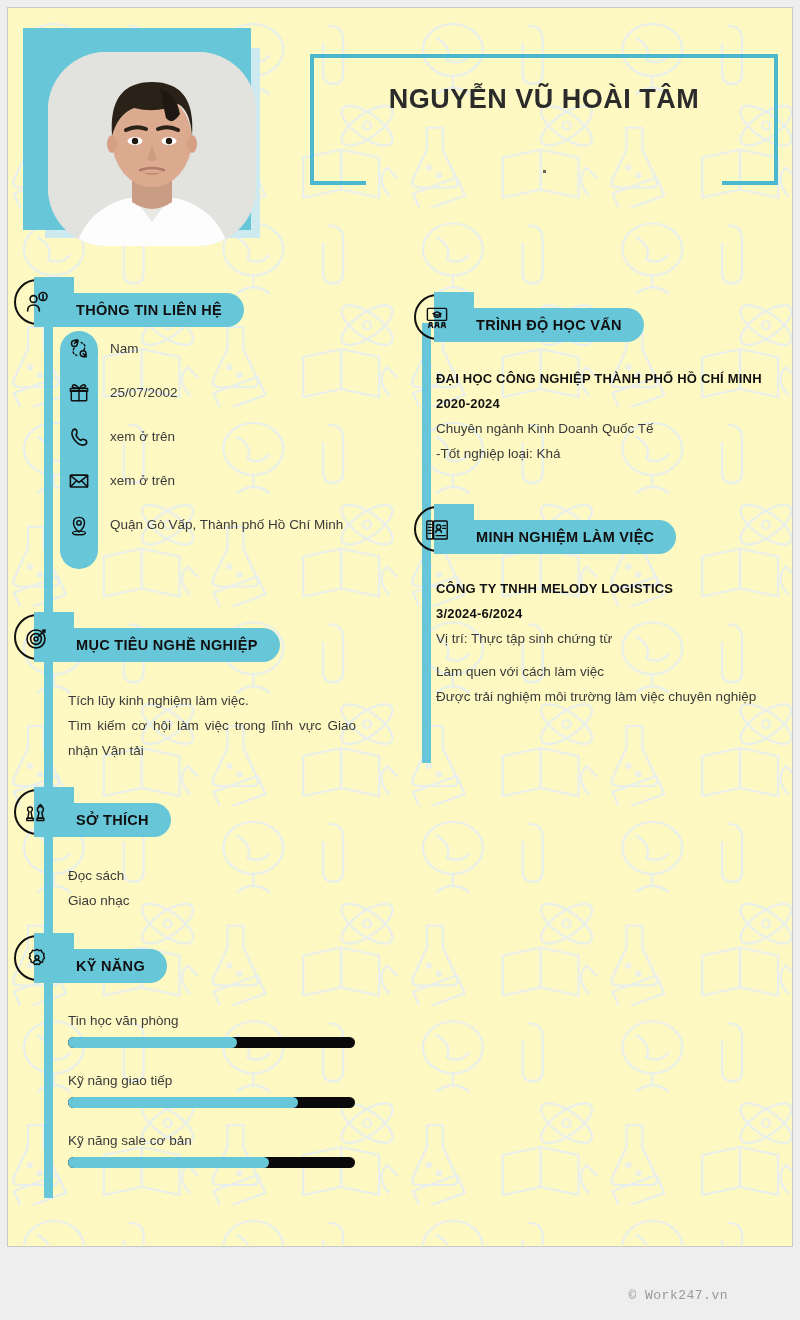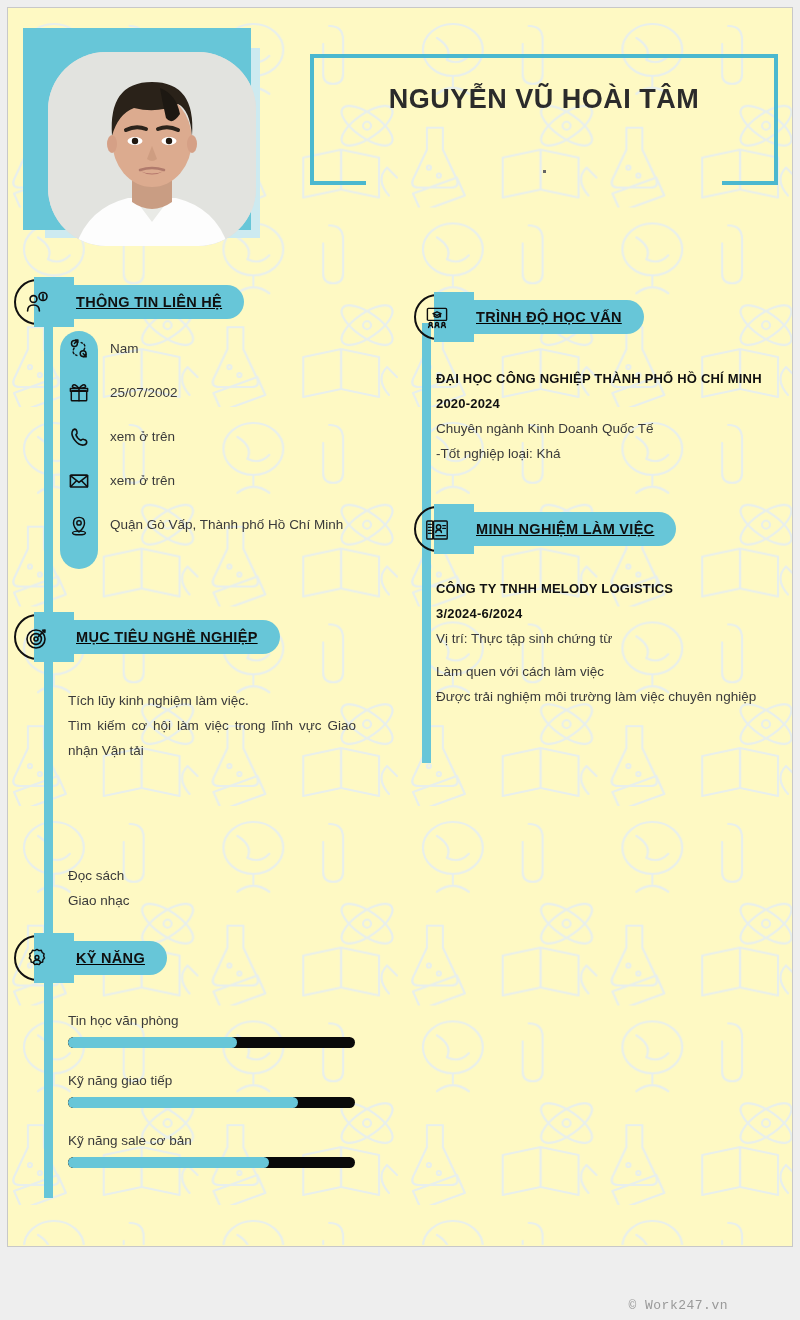--- a/index.html
+++ b/index.html
@@ -112,29 +112,28 @@
     position: absolute;
     left: 0;
   }
   .badge {
     position: relative;
     height: 34px;
   }
   .badge .pill {
     position: absolute;
     left: 30px;
-    top: 0;
+    top: 8px;
     height: 34px;
     background: #67c6d8;
     border-radius: 17px;
     display: flex;
     align-items: center;
     padding-left: 38px;
     padding-right: 22px;
-    text-decoration: underline;
   }
   .badge .pill-title {
     font-size: 14.5px;
     font-weight: bold;
     color: #101010;
     letter-spacing: 0.3px;
     white-space: nowrap;
   }
   .badge .ring {
     position: absolute;
@@ -229,21 +228,20 @@
   #footer {
     position: absolute;
     left: 0; top: 1288px;
     width: 786px;
     text-align: right;
     padding-right: 58px;
     font-family: "Liberation Mono", monospace;
     font-size: 13px;
     color: #999;
     letter-spacing: 0.5px;
-    margin-top: 10px;
   }
 </style>
 </head>
 <body>
 
 <div id="page">
 
   <svg id="bg-pattern" viewBox="0 0 786 1240" preserveAspectRatio="none">
     <defs>
       <pattern id="doodles" x="0" y="0" width="200" height="200" patternUnits="userSpaceOnUse">
@@ -423,20 +421,36 @@
           </svg>
         </span>
       </div>
       <div class="body-text" style="left:60px; top:68px; width:288px;">
         <div>Tích lũy kinh nghiệm làm việc.</div>
         <div class="just">Tìm kiếm cơ hội làm việc trong lĩnh vực Giao nhận Vận tải</div>
       </div>
     </div>
 
     <div class="section" style="top:787px; width:390px;">
+      <div class="badge" style="width:300px;">
+        <div class="pill">
+          <span class="pill-title">SỞ THÍCH</span>
+        </div>
+        <div class="ring"></div>
+        <div class="ring-mask"></div>
+        <span class="badge-icon">
+          <svg viewBox="0 0 26 26" fill="none" stroke="#0d0d0d" stroke-width="1.5" stroke-linecap="round" stroke-linejoin="round">
+            <path d="M6 7 q2.4 0 2.4 2.2 q0 1.6 -1.4 2.4 l1.2 6.6 h-4.4 l1.2 -6.6 q-1.4 -.8 -1.4 -2.4 Q3.6 7 6 7z"></path>
+            <path d="M2.8 18.2 h6.4 v2.4 H2.8 z"></path>
+            <path d="M16.4 4.6 v1.6 M15 5.4 h2.8"></path>
+            <path d="M16.4 6.4 q3 0 3 3 q0 2 -1.6 2.8 l1.2 6 h-5.2 l1.2 -6 q-1.6 -.8 -1.6 -2.8 q0 -3 3 -3z"></path>
+            <path d="M13 18.2 h6.8 v2.4 H13 z"></path>
+          </svg>
+        </span>
+      </div>
       <div class="body-text" style="left:60px; top:68px; width:288px;">
         <div>Đọc sách</div>
         <div>Giao nhạc</div>
       </div>
     </div>
 
     <div class="section" style="top:933px; width:390px;">
       <div class="badge" style="width:300px;">
         <div class="pill">
           <span class="pill-title">KỸ NĂNG</span>

